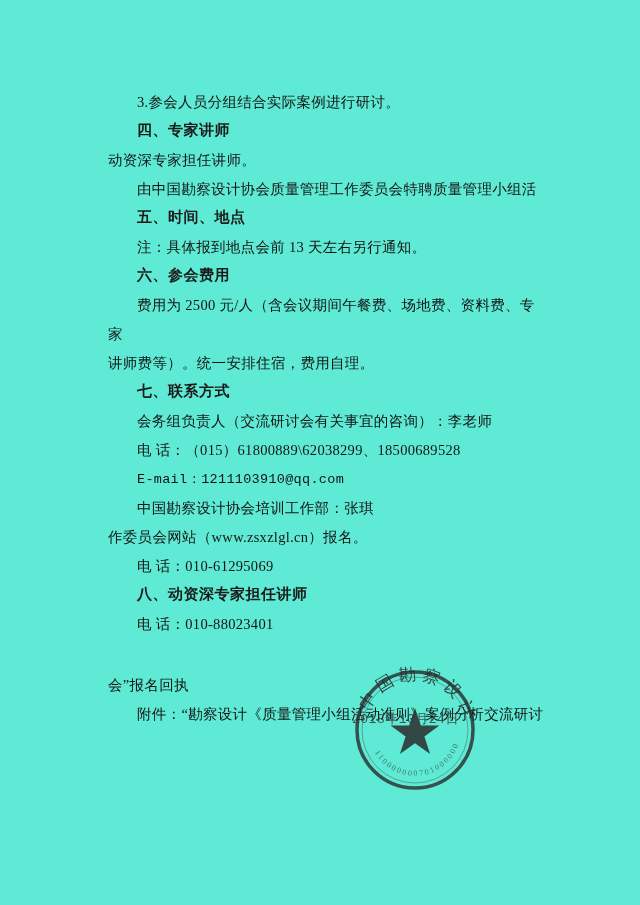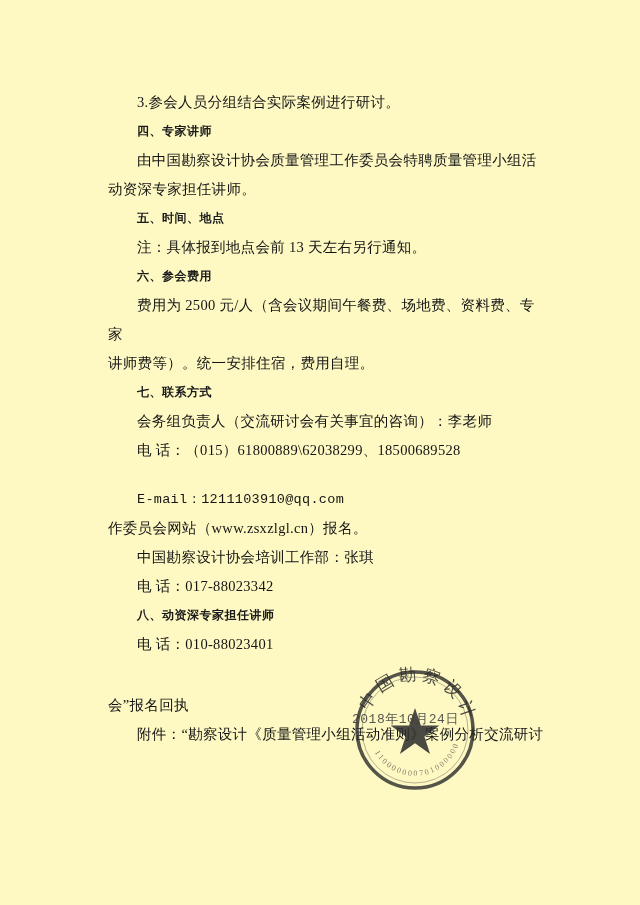--- a/index.html
+++ b/index.html
@@ -14,49 +14,49 @@
     font-family: "Liberation Serif", "DejaVu Serif", serif;
     color: #1a1a1a;
     overflow: hidden;
   }
   .page {
     position: absolute;
     left: 0;
     top: 0;
     width: 640px;
     height: 905px;
-    background: #fef9c3;
+    background: #5eead4;
   }
   .content {
     position: absolute;
     left: 108px;
     top: 88px;
     width: 440px;
   }
   .line {
     font-size: 14.5px;
     line-height: 29px;
     letter-spacing: 0.3px;
     white-space: pre-wrap;
     color: #141414;
   }
   .indent {
     text-indent: 29px;
   }
   .heading {
     font-weight: bold;
     text-indent: 29px;
-    font-size: 12px;
+    font-size: 15px;
     line-height: 29px;
     letter-spacing: 0.5px;
+    font-family: Liberation Mono, monospace;
   }
   .mono {
     font-family: "Liberation Mono", "DejaVu Sans Mono", monospace;
     font-size: 13.5px;
-    margin-top: 20px;
   }
   .gap-big { height: 32px; }
 
   
   .seal {
     position: absolute;
     left: 345px;
     top: 660px;
     width: 140px;
     height: 140px;
@@ -77,37 +77,37 @@
 </head>
 <body>
 
 <div class="page">
 
   <div class="content">
 
     <div class="line indent">3.参会人员分组结合实际案例进行研讨。</div>
 
     <div class="heading">四、专家讲师</div>
+    <div class="line">动资深专家担任讲师。</div>
     <div class="line indent">由中国勘察设计协会质量管理工作委员会特聘质量管理小组活</div>
-    <div class="line">动资深专家担任讲师。</div>
 
     <div class="heading">五、时间、地点</div>
     <div class="line indent">注：具体报到地点会前 13 天左右另行通知。</div>
 
     <div class="heading">六、参会费用</div>
     <div class="line indent">费用为 2500 元/人（含会议期间午餐费、场地费、资料费、专家</div>
     <div class="line">讲师费等）。统一安排住宿，费用自理。</div>
 
     <div class="heading">七、联系方式</div>
     <div class="line indent">会务组负责人（交流研讨会有关事宜的咨询）：李老师</div>
     <div class="line indent">电 话：（015）61800889\62038299、18500689528</div>
     <div class="line indent mono">E-mail：1211103910@qq.com</div>
+    <div class="line indent">中国勘察设计协会培训工作部：张琪</div>
     <div class="line">作委员会网站（www.zsxzlgl.cn）报名。</div>
-    <div class="line indent">中国勘察设计协会培训工作部：张琪</div>
-    <div class="line indent">电 话：017-88023342</div>
+    <div class="line indent">电 话：010-61295069</div>
 
     <div class="heading">八、动资深专家担任讲师</div>
     <div class="line indent">电 话：010-88023401</div>
 
     <div class="gap-big"></div>
 
     <div class="line">会”报名回执</div>
     <div class="line indent">附件：“勘察设计《质量管理小组活动准则》案例分析交流研讨</div>
 
   </div>

